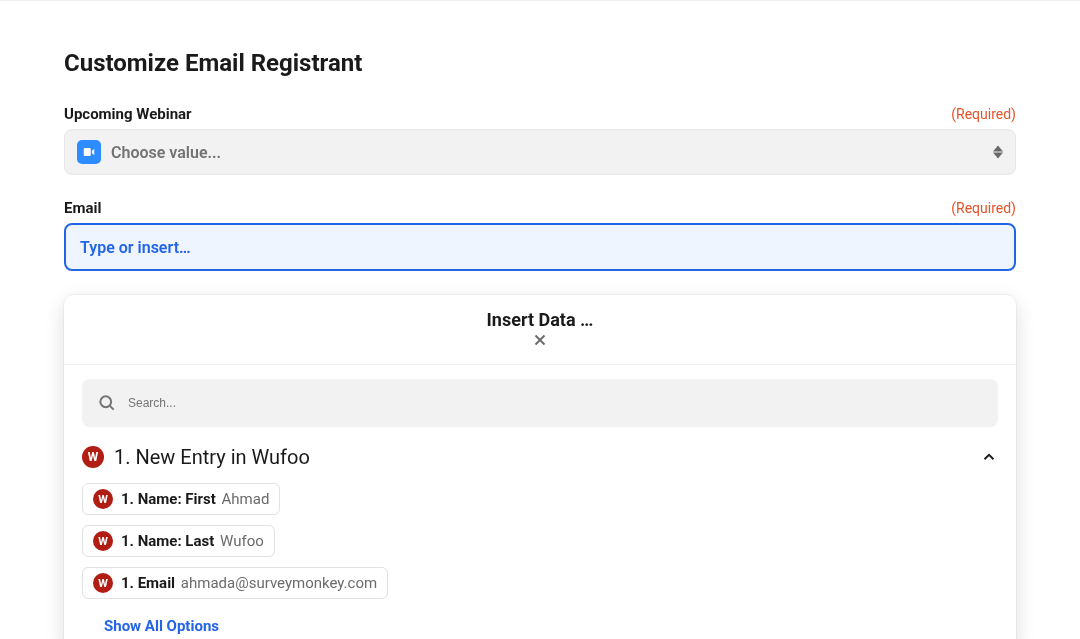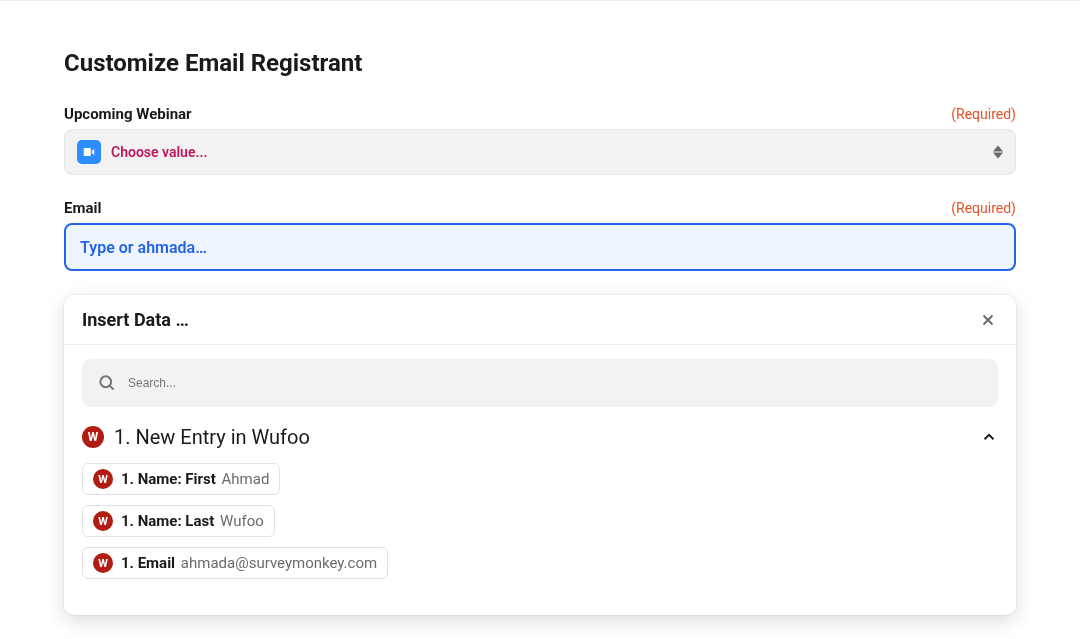--- a/index.html
+++ b/index.html
@@ -64,22 +64,22 @@
       justify-content: center;
       margin-right: 10px;
       flex-shrink: 0;
     }
     .zoom-icon svg {
       width: 14px;
       height: 14px;
       fill: #fff;
     }
     .select-placeholder {
-      color: #be185d;
-      font-size: 14px;
+      color: #737373;
+      font-size: 16px;
       font-weight: 600;
       flex: 1;
     }
     .chevrons {
       display: flex;
       flex-direction: column;
       align-items: center;
       color: #6a6a6a;
     }
     .chevrons svg {
@@ -107,24 +107,24 @@
       left: 64px;
       right: 64px;
       background: #fff;
       border-radius: 10px;
       box-shadow: 0 6px 20px rgba(0,0,0,0.14), 0 0 0 1px rgba(0,0,0,0.03);
       padding: 0;
       overflow: hidden;
     }
     .dropdown-header {
       display: flex;
-      justify-content: space-between;
       align-items: center;
       padding: 14px 18px;
       border-bottom: 1px solid #eee;
+      flex-direction: column;
     }
     .dropdown-title {
       font-size: 18px;
       font-weight: 700;
     }
     .close-icon {
       width: 20px;
       height: 20px;
       cursor: pointer;
       color: #6b6b6b;
@@ -282,21 +282,21 @@
       </span>
     </div>
   </div>
 
   <div class="field">
     <div class="field-header">
       <span class="field-label">Email</span>
       <span class="required">(Required)</span>
     </div>
     <div class="email-input">
-      <span class="email-placeholder">Type or ahmada…</span>
+      <span class="email-placeholder">Type or insert…</span>
     </div>
   </div>
 
   <div class="dropdown">
     <div class="dropdown-header">
       <span class="dropdown-title">Insert Data …</span>
       <span class="close-icon">
         <svg viewBox="0 0 24 24" fill="none">
             <path d="M6 6 L18 18 M18 6 L6 18"></path>
           </svg>
@@ -342,16 +342,17 @@
         </div>
         <div class="option-pill">
           <span class="wufoo-icon">W</span>
           <span>
             <span class="option-label">1. Email</span>
             <span class="option-value">ahmada@surveymonkey.com</span>
           </span>
         </div>
       </div>
 
+      <div class="show-all">Show All Options</div>
     </div>
   </div>
 
 </div>
 
 </body></html>

